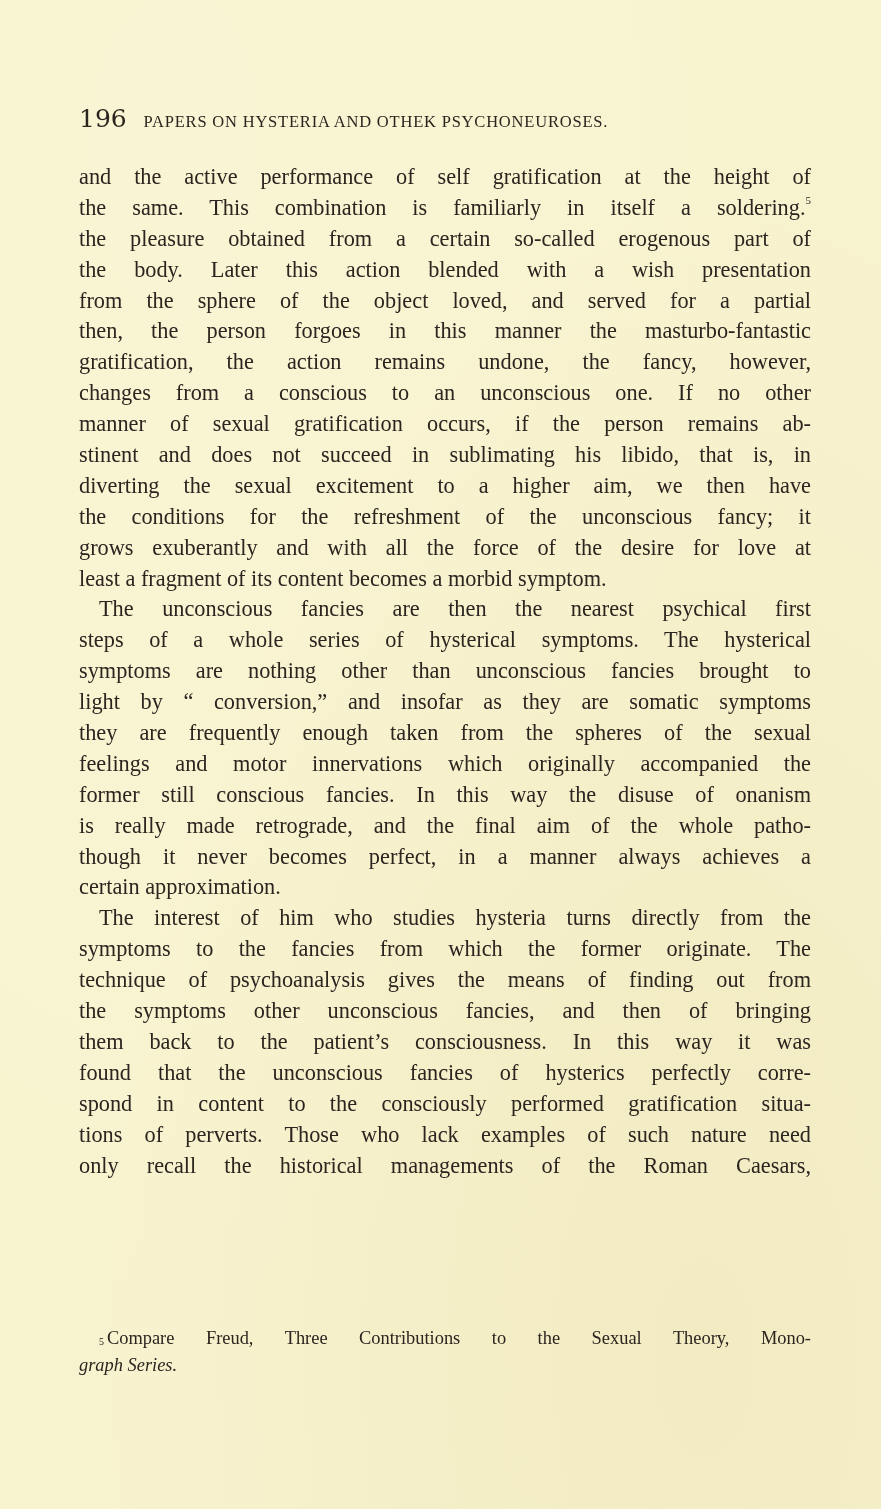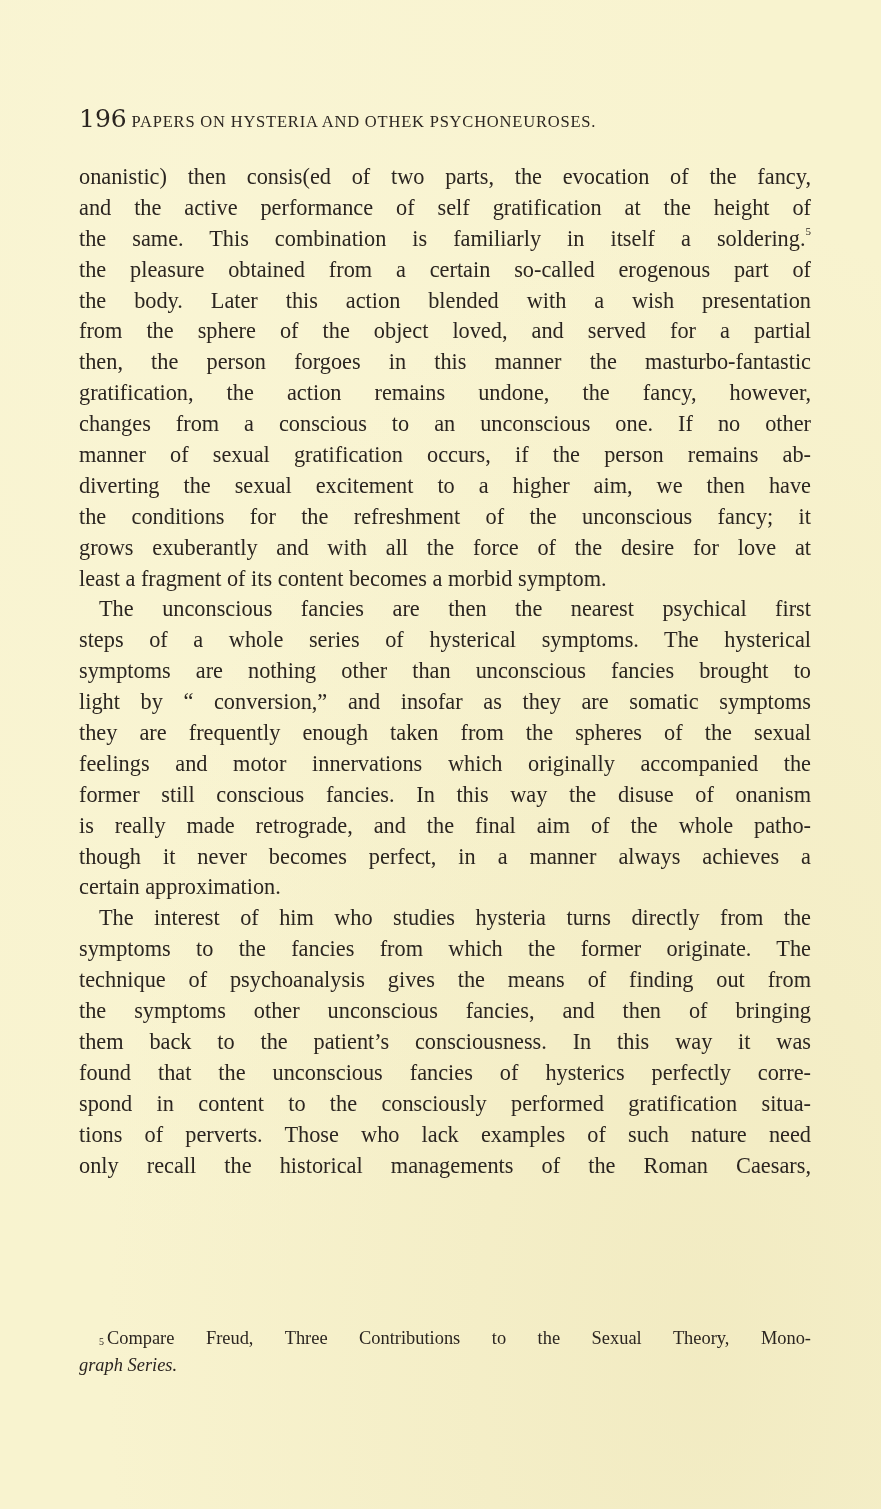--- a/index.html
+++ b/index.html
@@ -26,20 +26,21 @@
       left: 79px;
       top: 104px;
       width: 740px;
       height: 30px;
       font-size: 17px;
       letter-spacing: 0.6px;
       white-space: nowrap;
     }
     .folio {
       font-size: 25px;
+      margin-right: 12px;
       letter-spacing: 0;
       font-family: "DejaVu Serif", "Liberation Serif", serif;
     }
     .head-title {
       font-size: 16.5px;
       text-transform: uppercase;
       letter-spacing: 0.8px;
       text-align: right;
     }
     .body-text {
@@ -95,30 +96,30 @@
 <div class="page">
 
   <div class="running-head">
     <span class="folio">196</span>
     <span class="head-title">PAPERS ON HYSTERIA AND OTHEk PSYCHONEUROSES.</span>
   </div>
 
   <div class="body-text">
 
     <div>
-      <span class="line">onanistic) then consis(ed of two parts, the evocation of the fancy,</span>
       <span class="line">and the active performance of self gratification at the height of</span>
       <span class="line"><span>the same.  This combination is familiarly in itself a soldering.</span><sup>5</sup></span>
       <span class="line">the pleasure obtained from a certain so-called erogenous part of</span>
       <span class="line">the body.  Later this action blended with a wish presentation</span>
       <span class="line">from the sphere of the object loved, and served for a partial</span>
       <span class="line">then, the person forgoes in this manner the masturbo-fantastic</span>
       <span class="line">gratification, the action remains undone, the fancy, however,</span>
       <span class="line">changes from a conscious to an unconscious one.  If no other</span>
       <span class="line">manner of sexual gratification occurs, if the person remains ab-</span>
+      <span class="line">stinent and does not succeed in sublimating his libido, that is, in</span>
       <span class="line">diverting the sexual excitement to a higher aim, we then have</span>
       <span class="line">the conditions for the refreshment of the unconscious fancy; it</span>
       <span class="line">grows exuberantly and with all the force of the desire for love at</span>
       <span class="line last">least a fragment of its content becomes a morbid symptom.</span>
     </div>
 
     <div>
       <span class="line indent-first">The unconscious fancies are then the nearest psychical first</span>
       <span class="line">steps of a whole series of hysterical symptoms.  The hysterical</span>
       <span class="line">symptoms are nothing other than unconscious fancies brought to</span>

